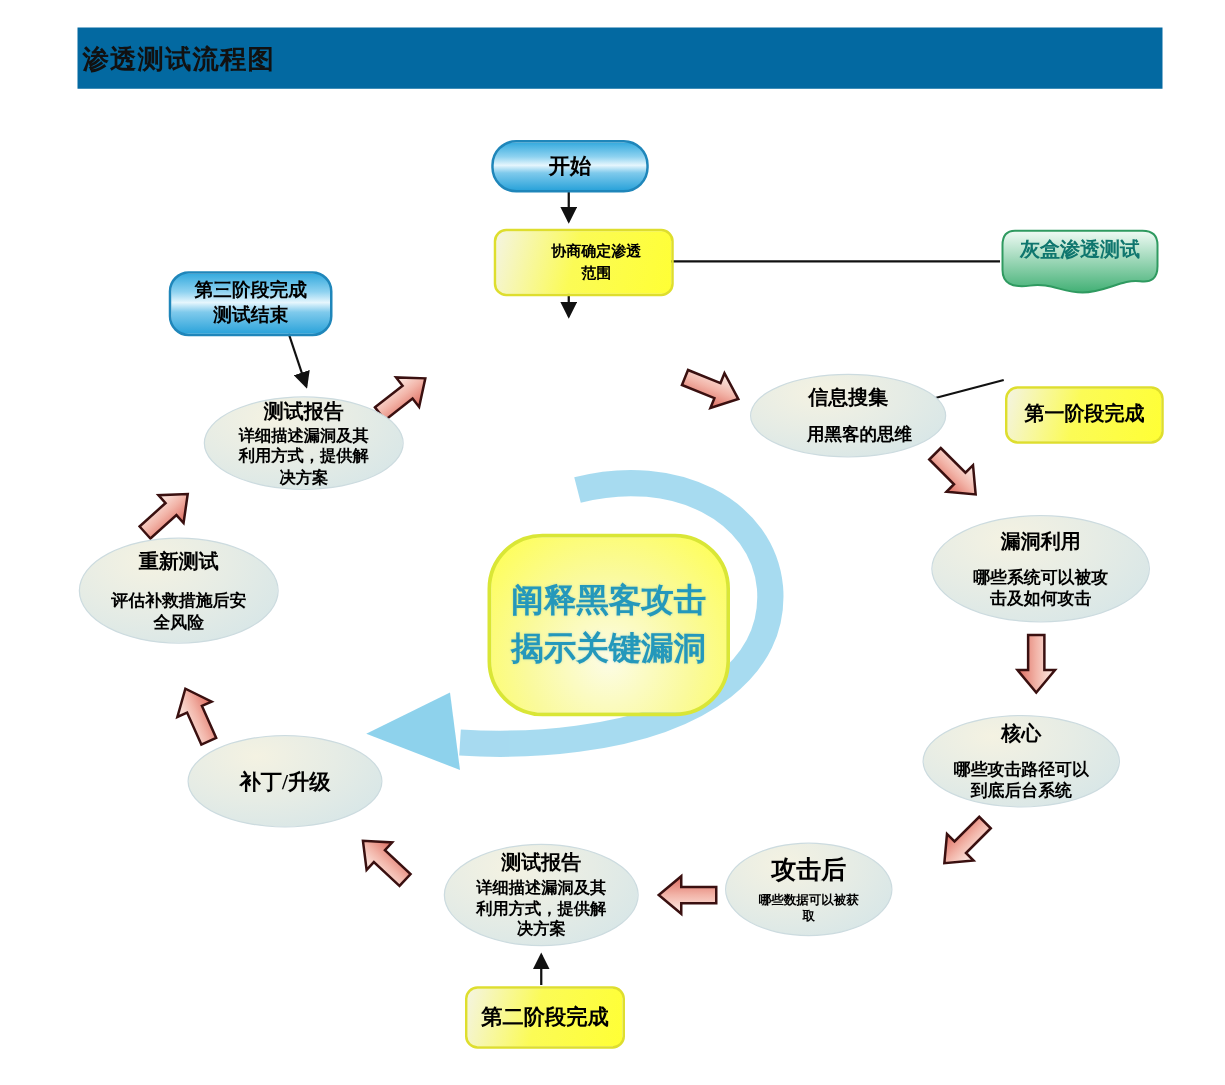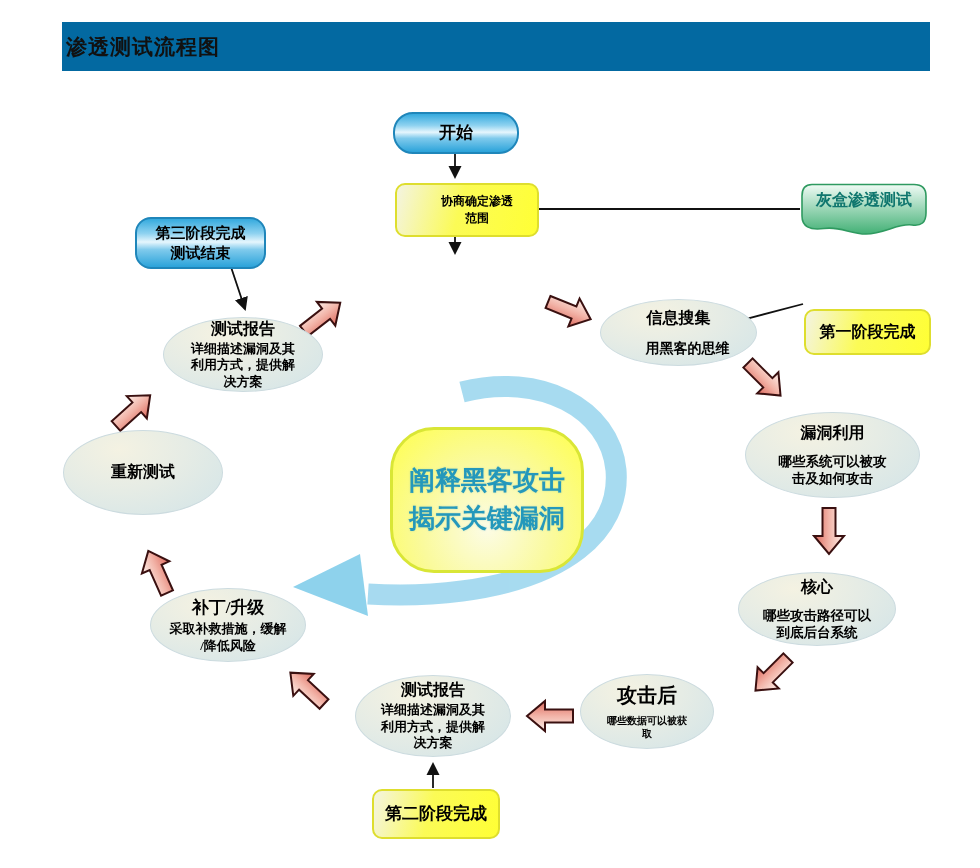--- a/index.html
+++ b/index.html
@@ -147,26 +147,26 @@
 
   <div class="ellipse" style="left:355px;top:675px;width:156px;height:82px;gap:1px;">
     <span class="nt" style="font-size:16px;">测试报告</span>
     <span class="nd" style="font-size:13px;">详细描述漏洞及其
 利用方式，提供解
 决方案</span>
   </div>
 
   <div class="ellipse" style="left:150px;top:588px;width:156px;height:74px;gap:2px;">
     <span class="nt" style="font-size:17px;">补丁/升级</span>
-    <span class="nd" style="font-size:13px;">采取补救措施，缓解
-/降低风险</span>
   </div>
 
   <div class="ellipse" style="left:63px;top:430px;width:160px;height:85px;gap:12px;">
     <span class="nt" style="font-size:16px;">重新测试</span>
+    <span class="nd" style="font-size:13.5px;">评估补救措施后安
+全风险</span>
   </div>
 
   <div class="ellipse" style="left:163px;top:317px;width:160px;height:75px;gap:1px;">
     <span class="nt" style="font-size:16px;">测试报告</span>
     <span class="nd" style="font-size:13px;">详细描述漏洞及其
 利用方式，提供解
 决方案</span>
   </div>
 
   <div class="centerbox">

